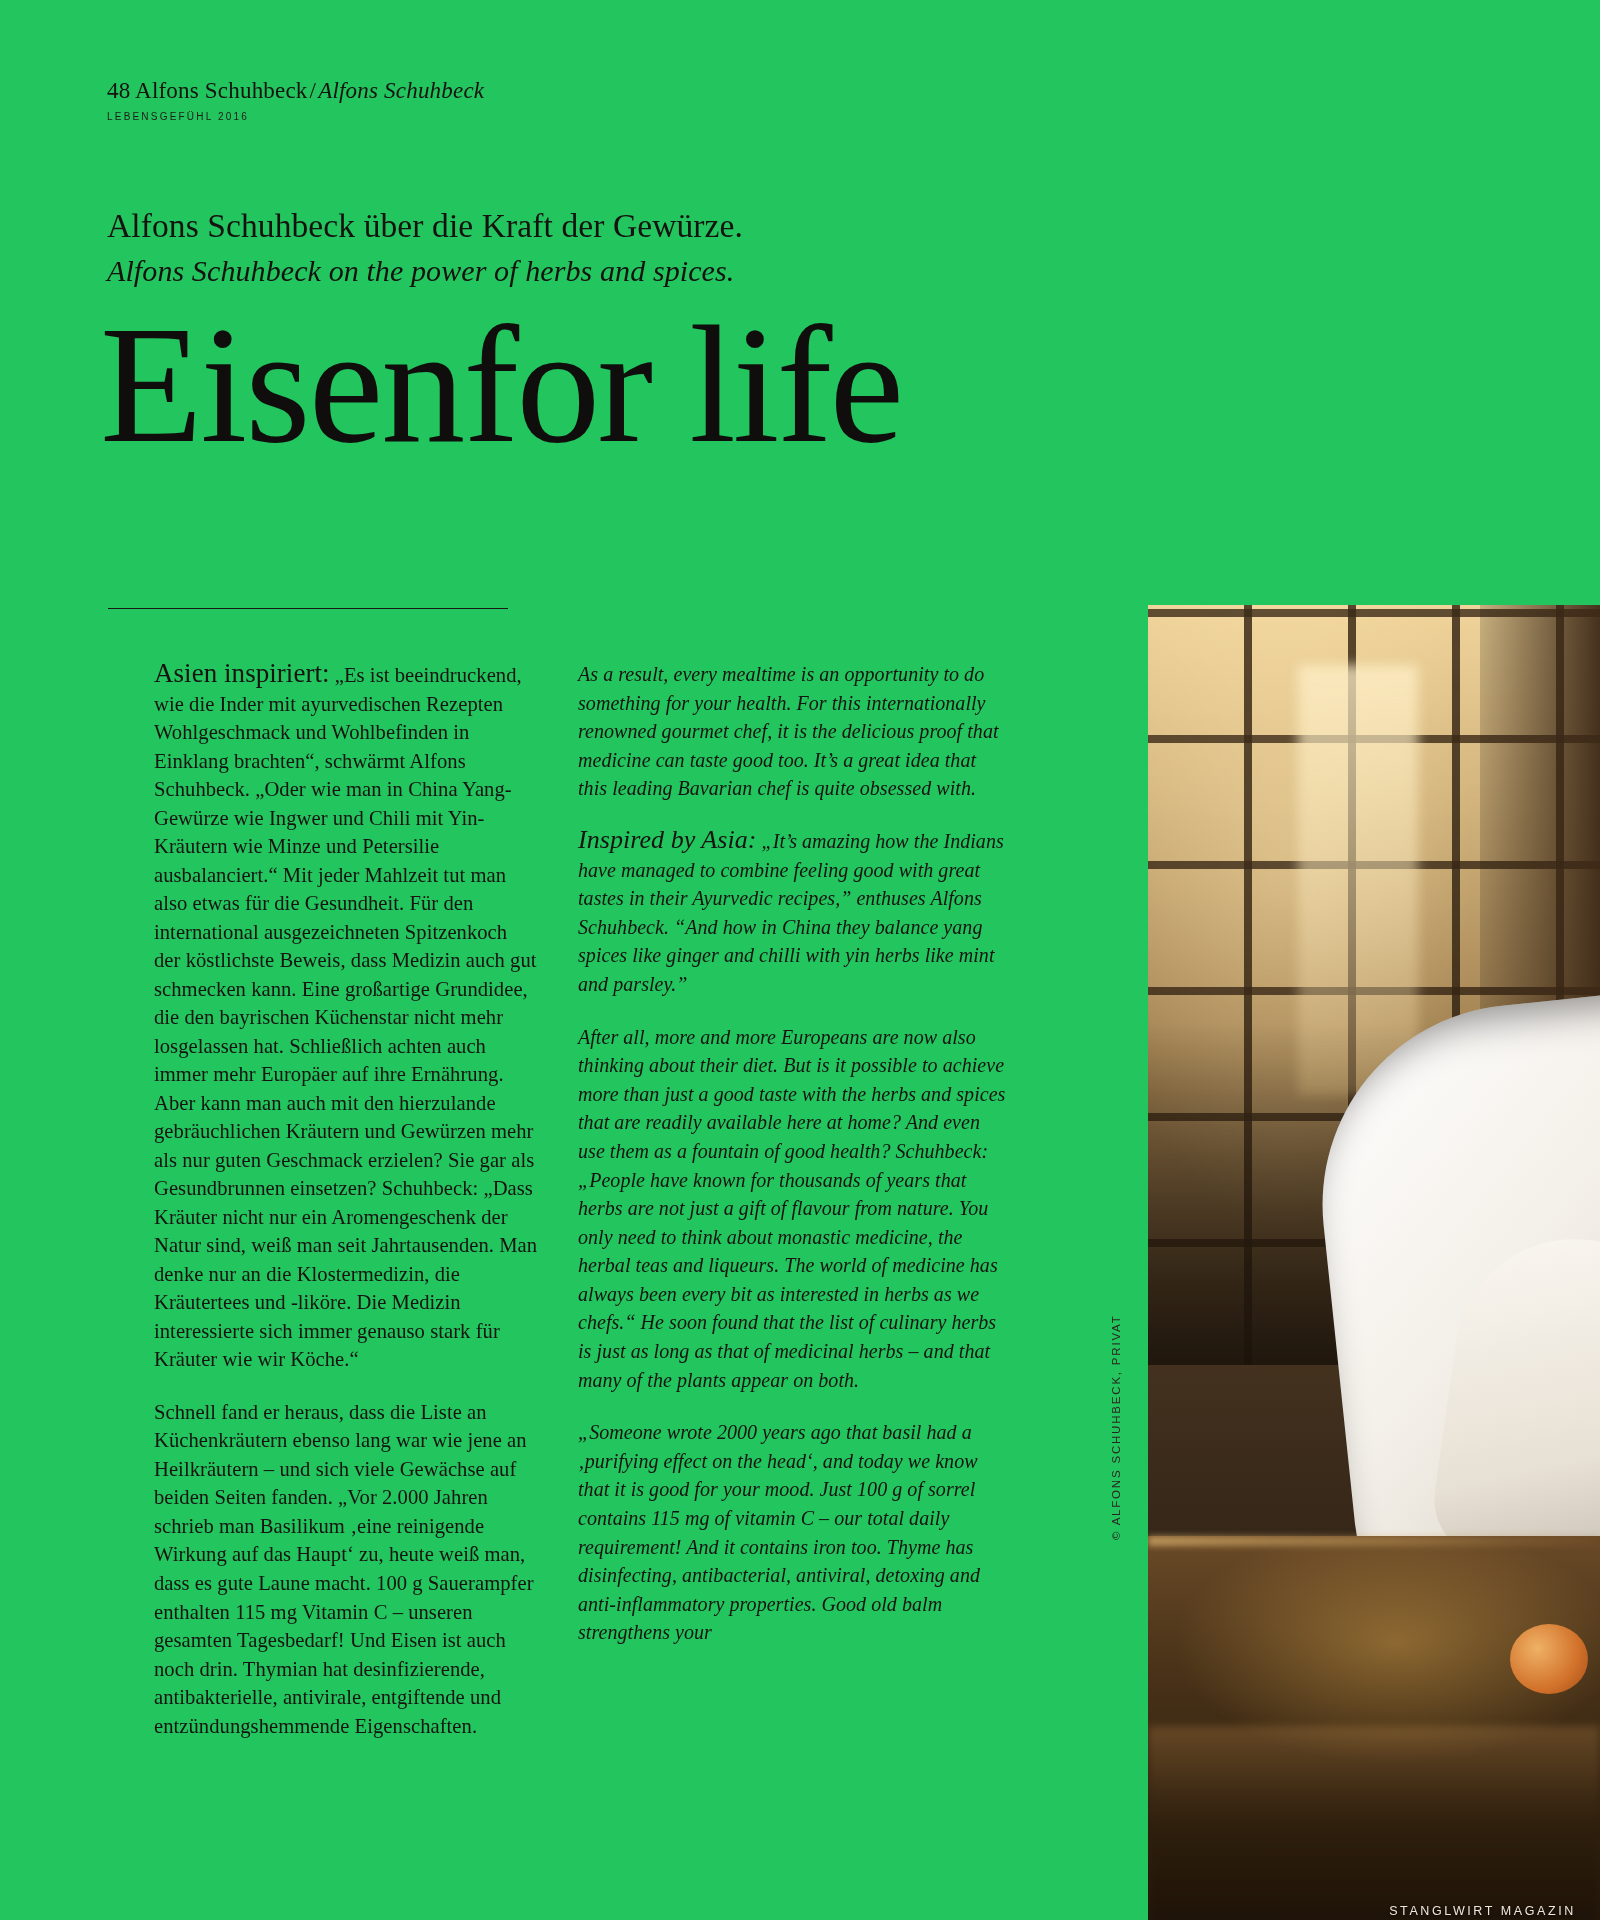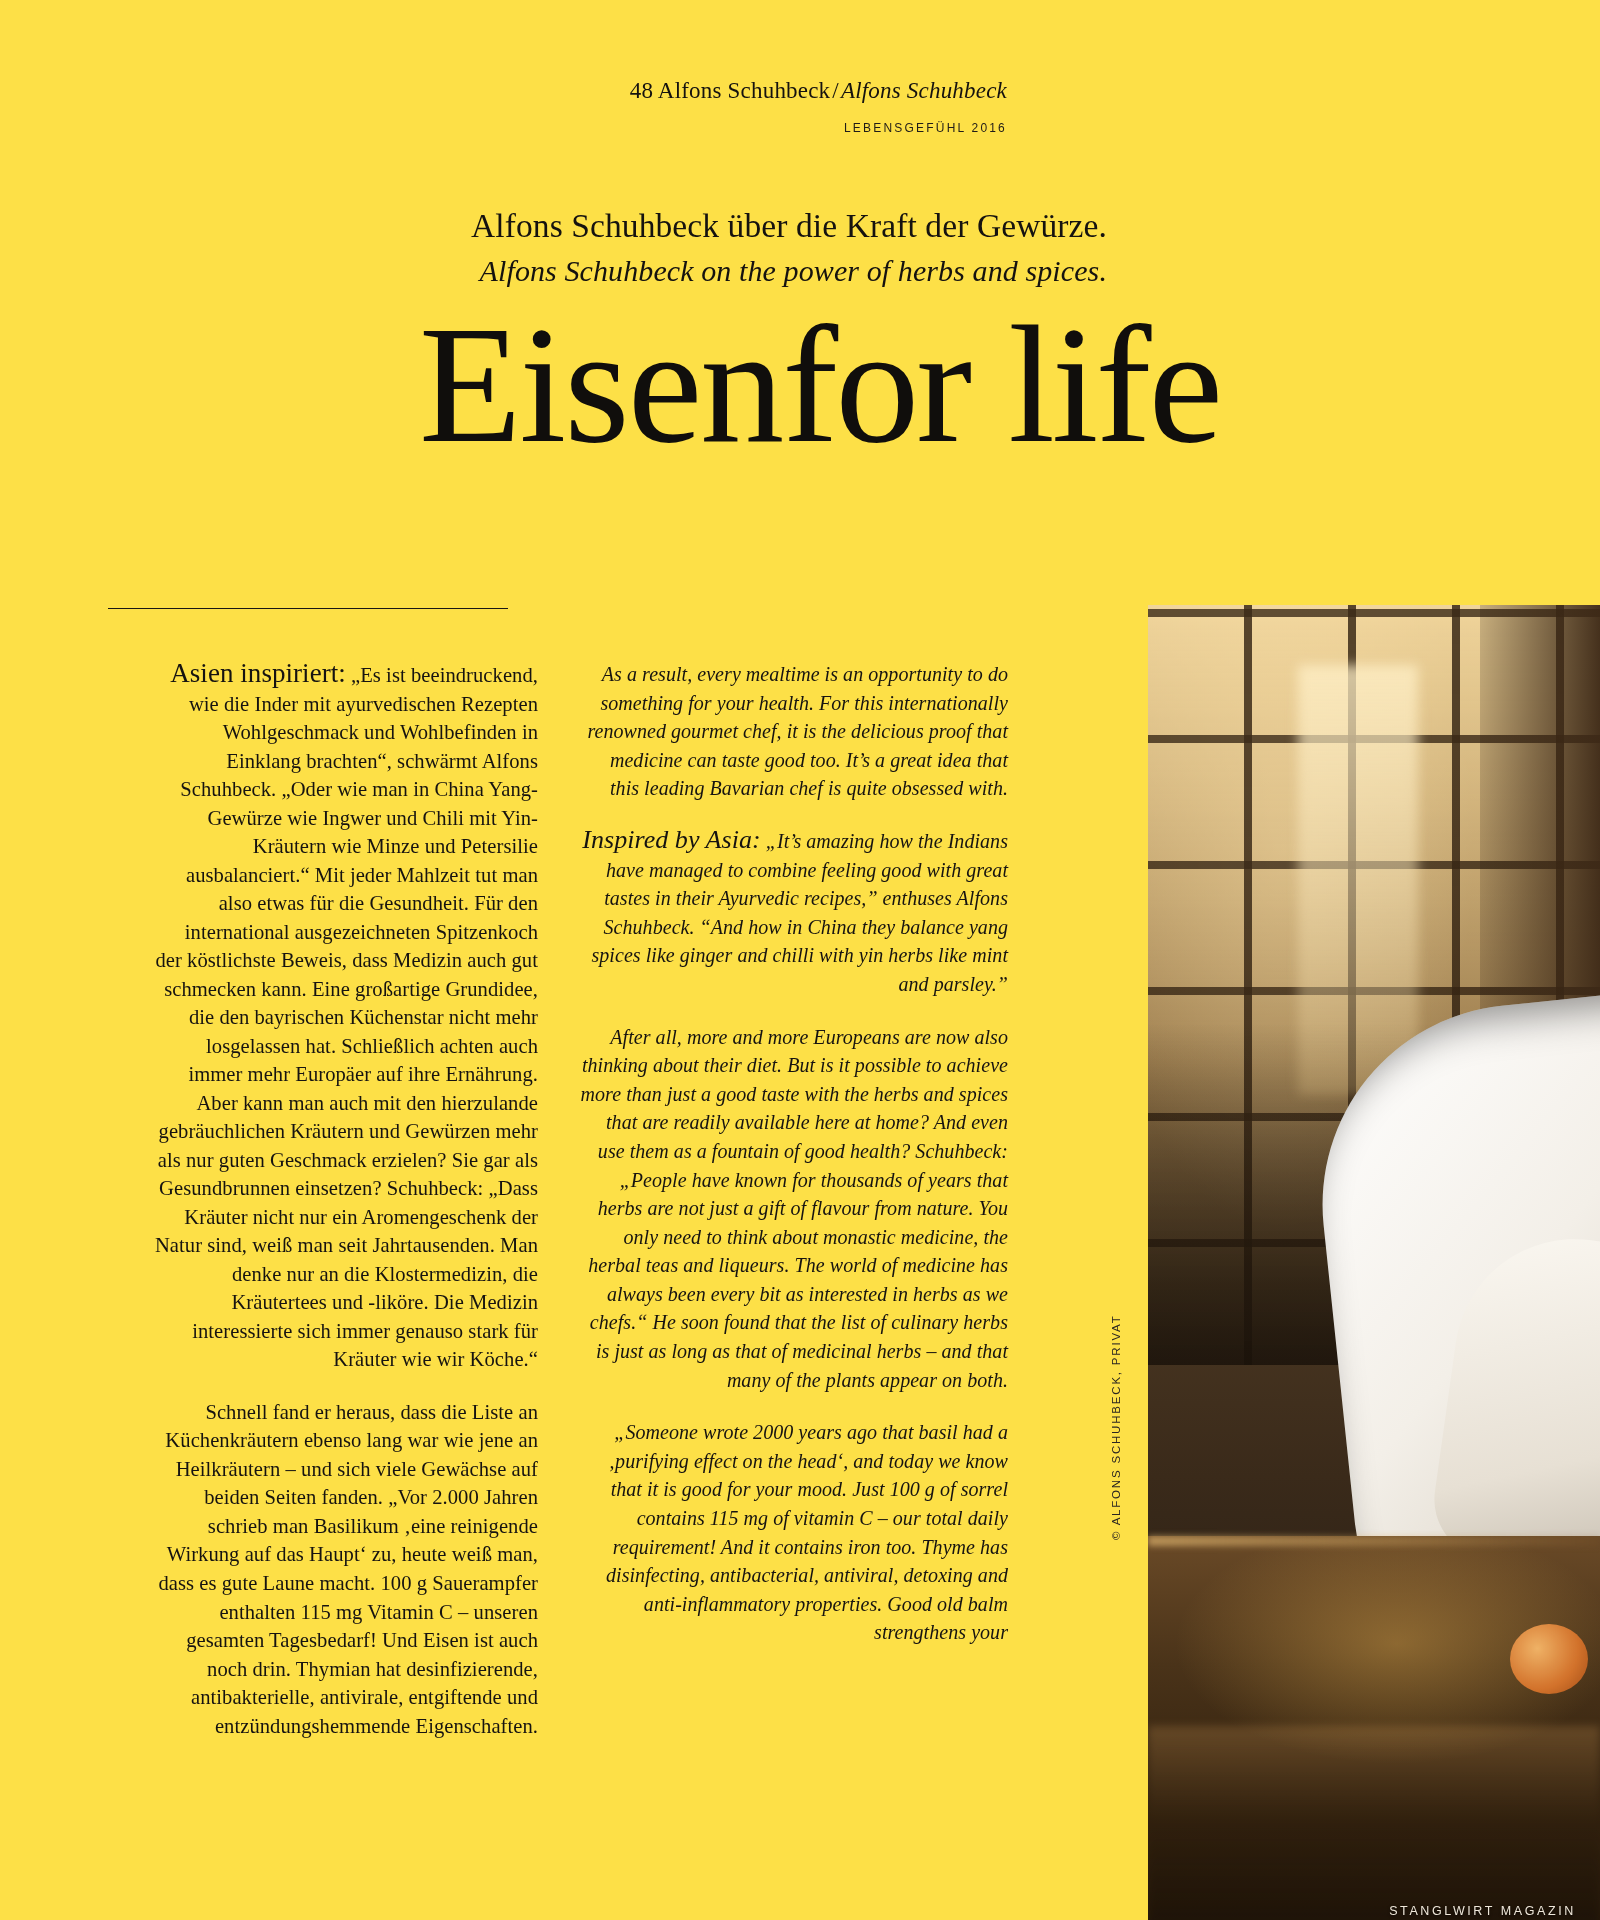--- a/index.html
+++ b/index.html
@@ -12,45 +12,44 @@
     height: 1920px;
     position: relative;
     overflow: hidden;
     font-family: "Liberation Serif", serif;
     color: #1a1714;
   }
 
   .page {
     position: absolute;
     inset: 0;
-    background: #fde047;
-    text-align: right;
+    background: #22c55e;
   }
 
   
   .header {
     position: absolute;
     left: 107px;
     top: 78px;
     width: 900px;
   }
   .folio {
     font-family: "Liberation Serif", serif;
     font-size: 23px;
     letter-spacing: 0.2px;
     color: #15120f;
     white-space: nowrap;
   }
   .folio .num { font-size: 23px; }
   .folio .sep { padding: 0 2px; }
   .folio .ital { font-style: italic; }
   .kicker {
-    margin-top: 17px;
+    margin-top: 7px;
     font-family: "Liberation Sans", sans-serif;
-    font-size: 12px;
+    font-size: 10px;
     letter-spacing: 2.2px;
     color: #201c18;
   }
 
   
   .deck {
     position: absolute;
     left: 107px;
     top: 205px;
     width: 1000px;

